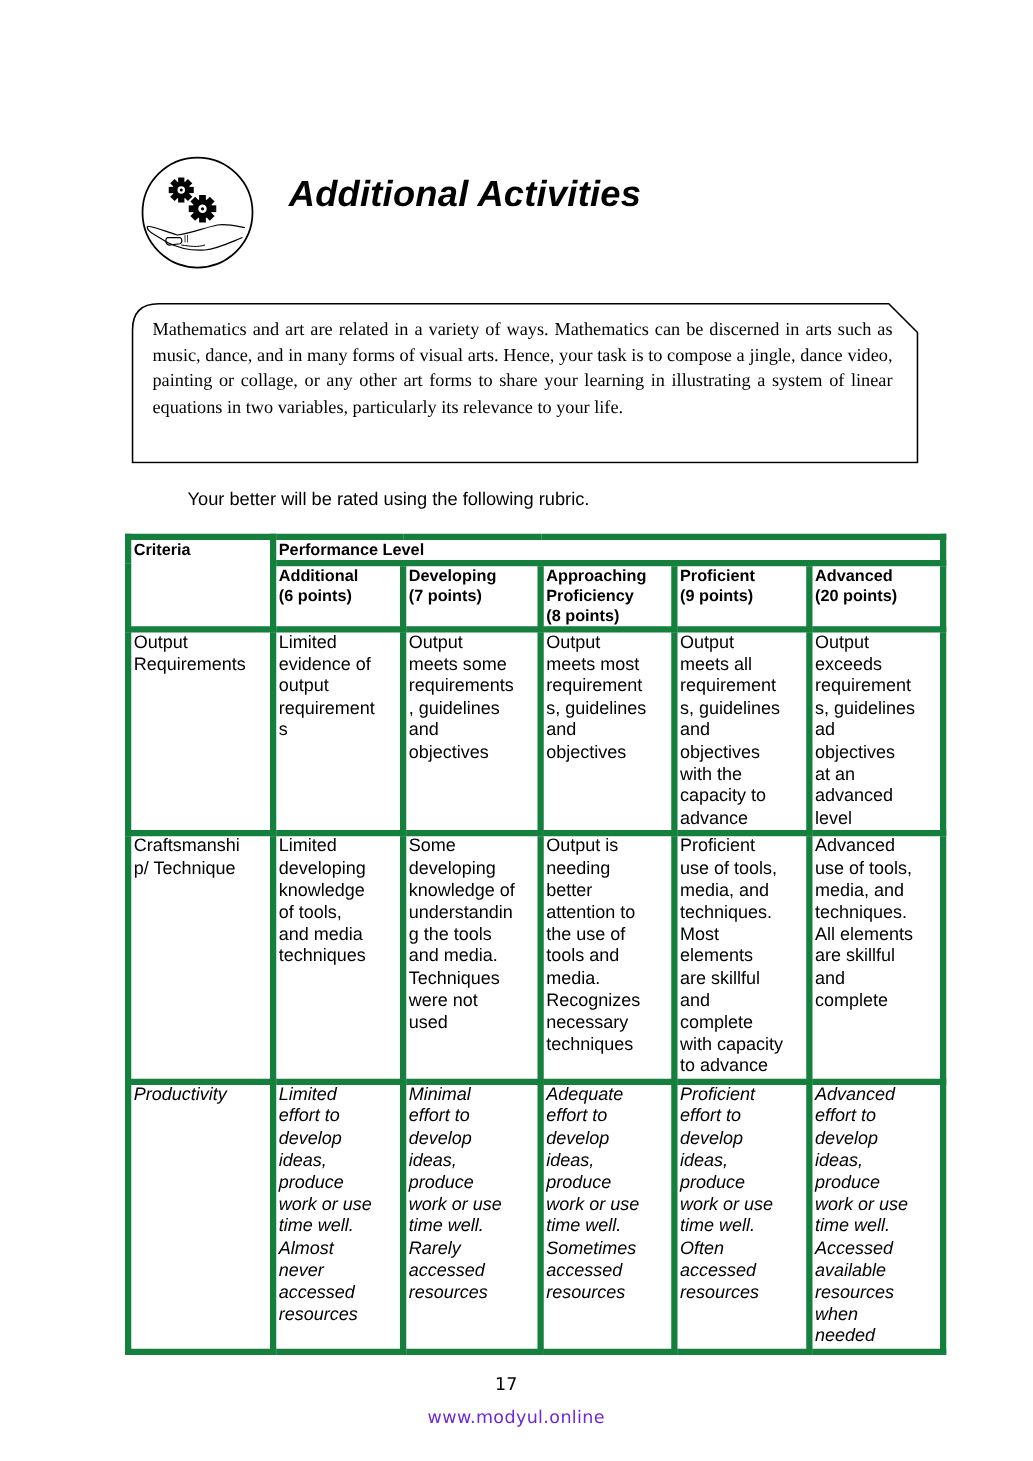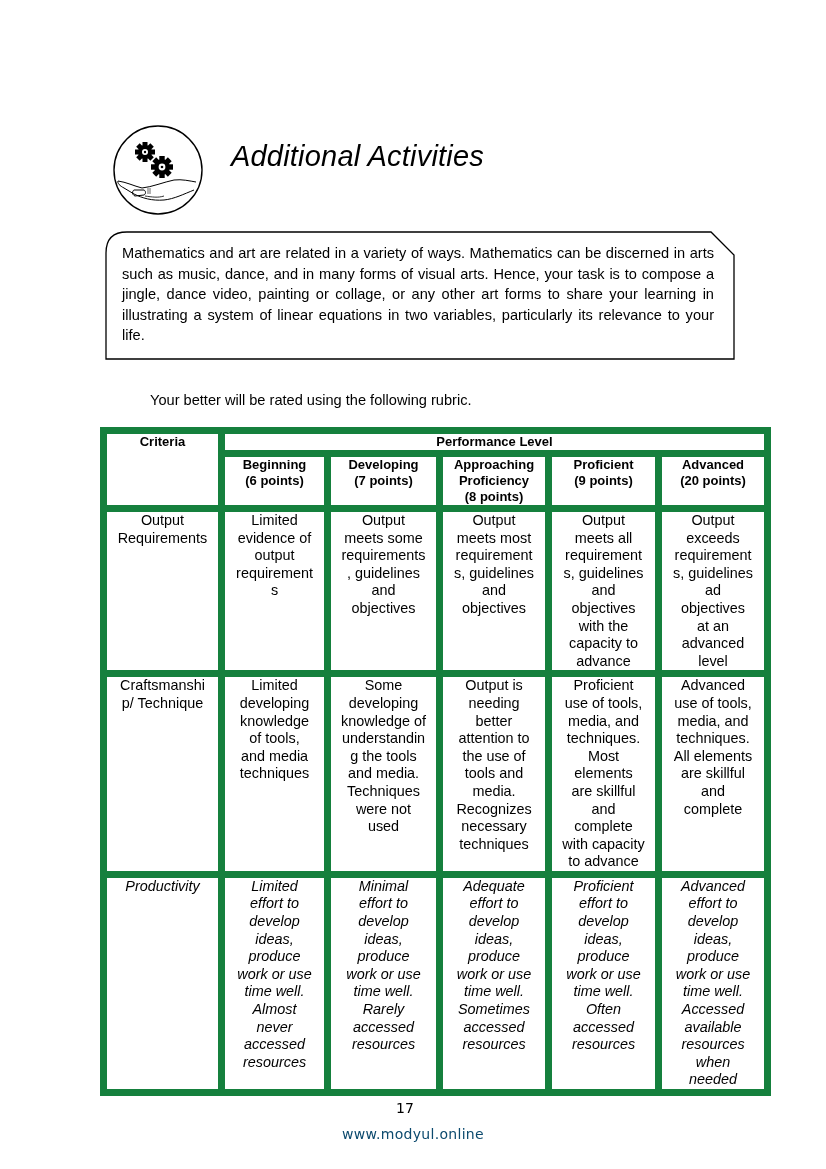--- a/index.html
+++ b/index.html
@@ -1,45 +1,45 @@
 <!DOCTYPE html>
 <html><head>
 <meta charset="utf-8">
 <style>
   html, body { margin: 0; padding: 0; background: #ffffff; }
   body { width: 826px; height: 1169px; position: relative; overflow: hidden; font-family: "Liberation Sans", sans-serif; color: #000; }
 
   .header-icon { position: absolute; left: 112px; top: 124px; width: 92px; height: 92px; }
-  .page-title { position: absolute; left: 231px; top: 140px; font-size: 29px; font-weight: normal; font-style: italic; letter-spacing: 0.2px; }
-
-  .callout { position: absolute; left: 105px; top: 231px; width: 630px; height: 93px; }
+  .page-title { position: absolute; left: 231px; top: 140px; font-size: 29px; font-weight: bold; font-style: italic; letter-spacing: 0.2px; }
+
+  .callout { position: absolute; left: 105px; top: 242px; width: 630px; height: 93px; font-family: Liberation Serif, serif; }
   .callout svg { position: absolute; left: 0; top: 0; }
   .callout-text { position: absolute; left: 17px; top: 12px; width: 592px; font-size: 14.6px; line-height: 20.6px; text-align: justify; }
 
   .rubric-intro { position: absolute; left: 150px; top: 392px; font-size: 14.6px; }
 
   table.rubric { position: absolute; left: 100px; top: 427px; border-collapse: collapse; font-size: 14.4px; line-height: 17.6px; }
-  table.rubric td, table.rubric th { border: 7px solid #15803d; padding: 0 2px; vertical-align: top; text-align: center; margin-left: 40px; }
+  table.rubric td, table.rubric th { border: 5px solid #15803d; padding: 0 2px; vertical-align: top; text-align: left; margin-left: 40px; }
   table.rubric th { font-weight: bold; font-size: 13px; line-height: 16px; }
   .col-criteria { width: 107px; }
   .col-beg { width: 95px; }
   .col-dev { width: 101px; }
   .col-app { width: 98px; }
   .col-pro { width: 99px; }
   .col-adv { width: 98px; }
   .hdr-top th { height: 15px; padding-top: 0; }
   .hdr-levels th { height: 48px; }
   .row-output td { height: 158px; }
   .row-craft td { height: 193px; }
   .row-prod td { height: 210px; font-style: italic; }
   td.criteria-left { text-align: left; }
   .cell-lines { white-space: pre-line; }
 
   .page-number { position: absolute; left: 0; width: 810px; top: 1100px; text-align: center; font-size: 14px; font-family: "DejaVu Sans", sans-serif; }
-  .watermark { position: absolute; left: 0; width: 826px; top: 1126px; text-align: center; font-size: 14px; color: #0c4a6e; font-family: "DejaVu Sans", sans-serif; letter-spacing: 0.3px; }
+  .watermark { position: absolute; left: 0; width: 826px; top: 1126px; text-align: center; font-size: 14px; color: #6d28d9; font-family: "DejaVu Sans", sans-serif; letter-spacing: 0.3px; }
 </style>
 </head>
 <body>
 
 <div class="header-icon">
   <svg width="92" height="92" viewBox="0 0 92 92">
     <circle cx="46" cy="46" r="44" fill="none" stroke="#000" stroke-width="1.4"></circle>
 
     <g transform="translate(33,28)">
       <g fill="#000">
@@ -86,21 +86,21 @@
 <div class="rubric-intro">Your better will be rated using the following rubric.</div>
 
 <table class="rubric">
   <tbody>
       <tr class="hdr-top">
     <th class="col-criteria" rowspan="2">Criteria</th>
     <th colspan="5">Performance Level</th>
   </tr>
   <tr class="hdr-levels">
     <th class="col-beg">
-          <div>Beginning</div>
+          <div>Additional</div>
           <div>(6 points)</div>
         </th>
     <th class="col-dev">
           <div>Developing</div>
           <div>(7 points)</div>
         </th>
     <th class="col-app">
           <div>Approaching Proficiency</div>
           <div>(8 points)</div>
         </th>

